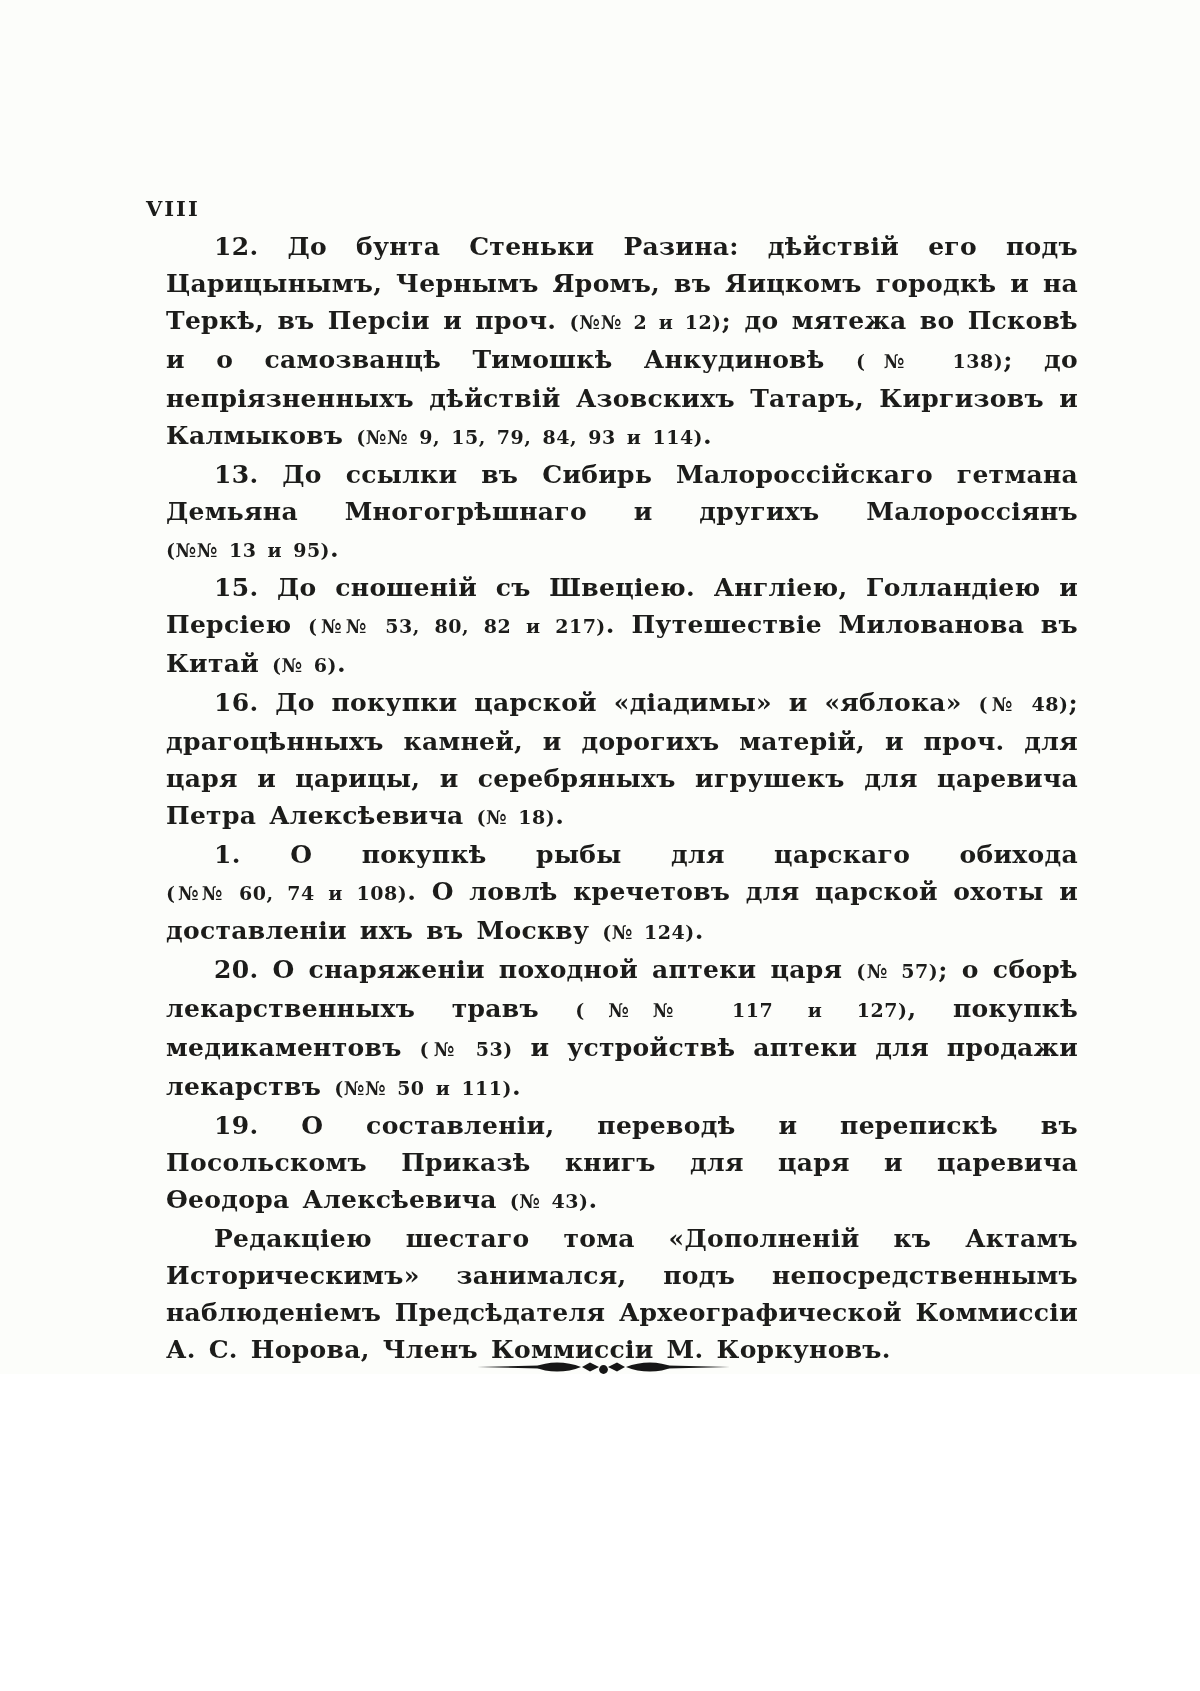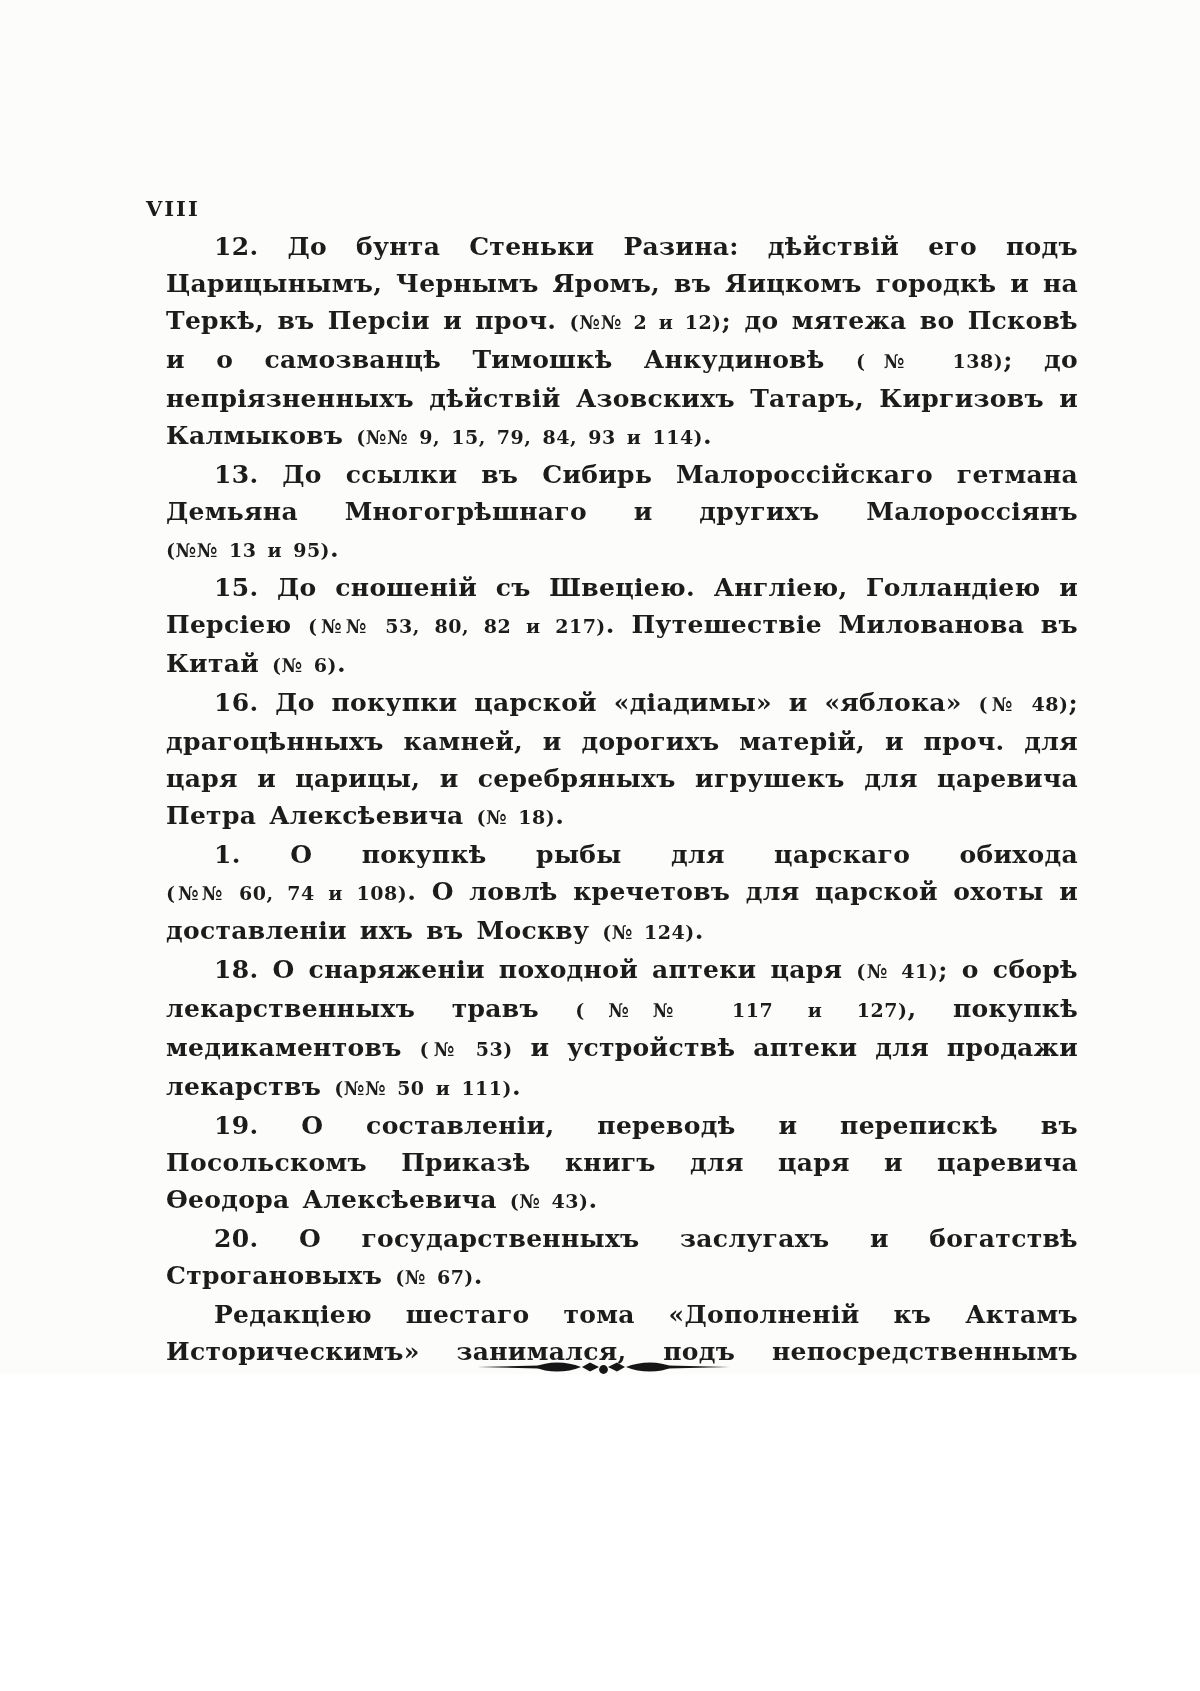--- a/index.html
+++ b/index.html
@@ -67,23 +67,22 @@
 <div class="page" style="background: rgb(252, 253, 250); color: rgb(28, 28, 26);">
 
   <div class="page-number">VIII</div>
 
   <div class="text-block" id="text-block">
       <p><span>12. До бунта Стеньки Разина: дѣйствій его подъ Царицынымъ, Чернымъ Яромъ, въ Яицкомъ городкѣ и на Теркѣ, въ Персіи и проч. </span><span class="ref">(№№ 2 и 12)</span><span>; до мятежа во Псковѣ и о самозванцѣ Тимошкѣ Анкудиновѣ </span><span class="ref">(№ 138)</span><span>; до непріязненныхъ дѣйствій Азовскихъ Татаръ, Киргизовъ и Калмыковъ </span><span class="ref">(№№ 9, 15, 79, 84, 93 и 114)</span><span>.</span></p>
       <p><span>13. До ссылки въ Сибирь Малороссійскаго гетмана Демьяна Многогрѣшнаго и другихъ Малороссіянъ </span><span class="ref">(№№ 13 и 95)</span><span>.</span></p>
       <p><span>15. До сношеній съ Швеціею. Англіею, Голландіею и Персіею </span><span class="ref">(№№ 53, 80, 82 и 217)</span><span>. Путешествіе Милованова въ Китай </span><span class="ref">(№ 6)</span><span>.</span></p>
       <p><span>16. До покупки царской «діадимы» и «яблока» </span><span class="ref">(№ 48)</span><span>; драгоцѣнныхъ камней, и дорогихъ матерій, и проч. для царя и царицы, и серебряныхъ игрушекъ для царевича Петра Алексѣевича </span><span class="ref">(№ 18)</span><span>.</span></p>
       <p><span>1. О покупкѣ рыбы для царскаго обихода </span><span class="ref">(№№ 60, 74 и 108)</span><span>. О ловлѣ кречетовъ для царской охоты и доставленіи ихъ въ Москву </span><span class="ref">(№ 124)</span><span>.</span></p>
-      <p><span>18. О снаряженіи походной аптеки царя </span><span class="ref">(№ 41)</span><span>; о сборѣ лекарственныхъ травъ </span><span class="ref">(№№ 117 и 127)</span><span>, покупкѣ медикаментовъ </span><span class="ref">(№ 53)</span><span> и устройствѣ аптеки для продажи лекарствъ </span><span class="ref">(№№ 50 и 111)</span><span>.</span></p>
+      <p><span>20. О снаряженіи походной аптеки царя </span><span class="ref">(№ 57)</span><span>; о сборѣ лекарственныхъ травъ </span><span class="ref">(№№ 117 и 127)</span><span>, покупкѣ медикаментовъ </span><span class="ref">(№ 53)</span><span> и устройствѣ аптеки для продажи лекарствъ </span><span class="ref">(№№ 50 и 111)</span><span>.</span></p>
       <p><span>19. О составленіи, переводѣ и перепискѣ въ Посольскомъ Приказѣ книгъ для царя и царевича Ѳеодора Алексѣевича </span><span class="ref">(№ 43)</span><span>.</span></p>
-      <p><span>20. О государственныхъ заслугахъ и богатствѣ Строгановыхъ </span><span class="ref">(№ 67)</span><span>.</span></p>
       <p><span>Редакціею шестаго тома «Дополненій къ Актамъ Историческимъ» занимался, подъ непосредственнымъ наблюденіемъ Предсѣдателя Археографической Коммиссіи А. С. Норова, Членъ Коммиссіи М. Коркуновъ.</span></p>
     </div>
 
   <div class="ornament-wrap" style="color: rgb(22, 22, 22);">
     <svg viewBox="0 0 253 22" width="253" height="22">
       <path d="M0,11 L62,9.5 L67,11 L62,12.5 Z"></path>
       <path d="M58,11 C70,4.8 90,5.0 104,11 C90,17.0 70,17.2 58,11 Z"></path>
       <path d="M105,11 l8,-4.5 9,4.5 -9,4.5 z"></path>
       <circle cx="126.5" cy="13.5" r="4.4"></circle>
       <path d="M131,11 l9,-4.5 8,4.5 -8,4.5 z"></path>

